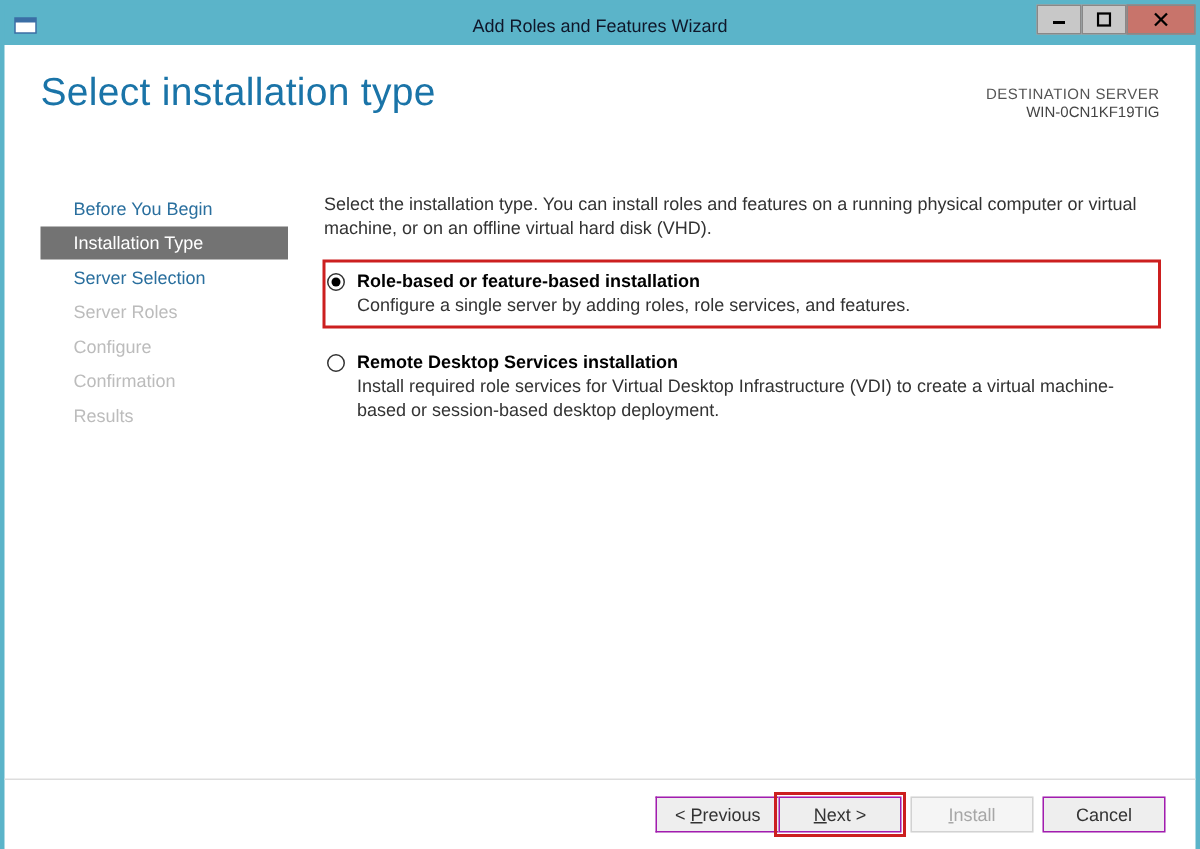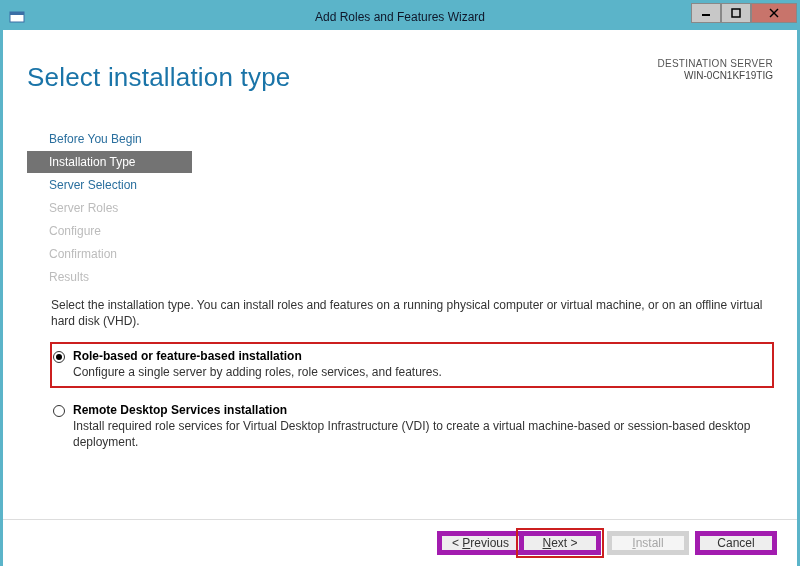--- a/index.html
+++ b/index.html
@@ -53,21 +53,21 @@
   }
   .win-btn.close { background: #c8746b; width: 46px; }
   .client-area {
     background: #fff;
     width: 794px;
     height: 536px;
     position: relative;
   }
   .header-region {
     position: relative;
-    padding: 32px 24px 10px 24px;
+    padding: 16px 24px 10px 24px;
     height: 90px;
   }
   .page-title {
     font-size: 26px;
     font-weight: 300;
     color: #1a74a8;
     letter-spacing: 0.2px;
   }
   .dest-server {
     position: absolute;
@@ -75,21 +75,20 @@
     top: 28px;
     text-align: right;
     font-size: 10px;
     color: #555;
   }
   .dest-server .dest-label { letter-spacing: 0.3px; }
   .dest-server .dest-name { color: #444; margin-top: 1px; }
   .body-region {
     display: flex;
     padding-left: 24px;
-    flex-direction: column;
   }
   .nav {
     width: 165px;
     padding-top: 8px;
   }
   .nav-item {
     padding: 4px 8px 4px 22px;
     font-size: 12px;
     color: #2a6f9e;
     cursor: pointer;
@@ -156,21 +155,21 @@
     padding: 11px 20px;
     display: flex;
     justify-content: flex-end;
     gap: 6px;
   }
   .btn {
     min-width: 82px;
     height: 24px;
     font-size: 12px;
     background: #eee;
-    border: 5px solid #a21caf;
+    border: 1px solid #a21caf;
     color: #333;
     cursor: pointer;
     padding: 0 10px;
   }
   .btn.disabled {
     color: #a7a7a7;
     border-color: #d2d2d2;
     background: #f5f5f5;
     cursor: default;
   }

